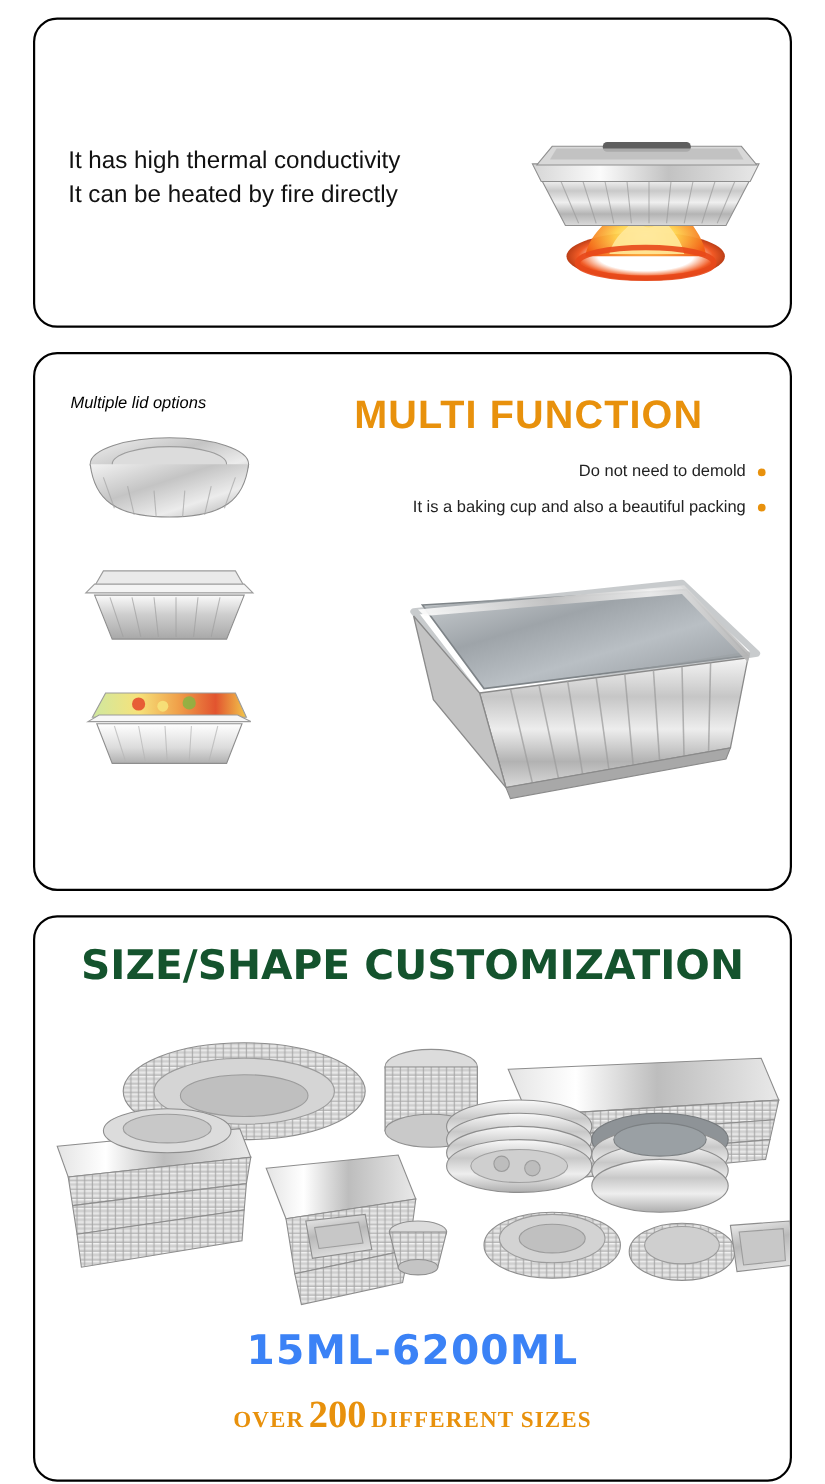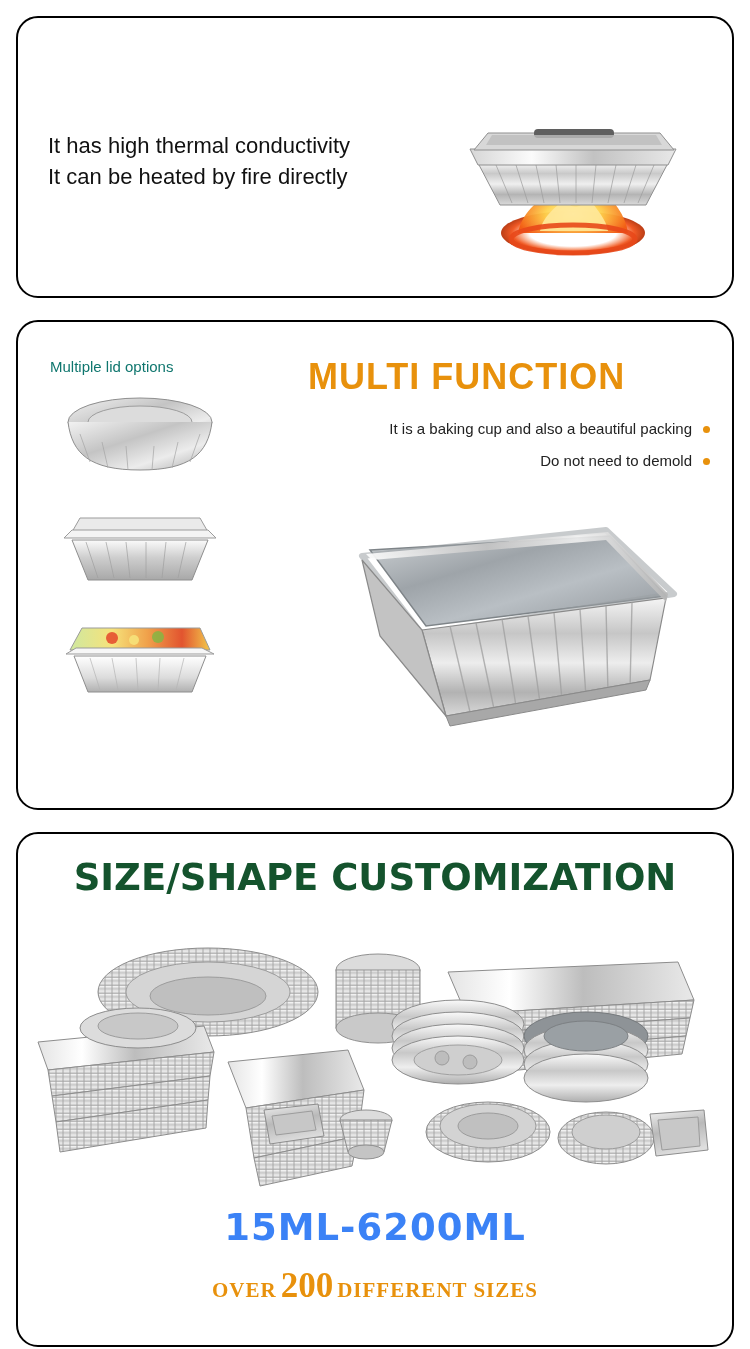--- a/index.html
+++ b/index.html
@@ -3,21 +3,21 @@
 <meta charset="utf-8">
 <style>
   * { box-sizing: border-box; margin: 0; padding: 0; }
   body {
     width: 750px;
     height: 1349px;
     background: #ffffff;
     font-family: "Liberation Sans", sans-serif;
     overflow: hidden;
   }
-  .page { width: 750px; height: 1349px; position: relative; padding: 10px 16px; }
+  .page { width: 750px; height: 1349px; position: relative; padding: 10px 30px; }
 
   .card {
     border: 2px solid #000;
     border-radius: 22px;
     background: #fff;
     position: relative;
     overflow: hidden;
   }
 
   
@@ -37,21 +37,22 @@
     width: 250px;
     height: 190px;
   }
 
   
   .panel2 { height: 490px; margin-top: 22px; }
   .lid-options-label {
     position: absolute;
     left: 32px; top: 36px;
     font-size: 15px;
-    color: #0f766e;
+    color: #000000;
+    font-style: italic;
   }
   .multi-title {
     position: absolute;
     left: 290px; top: 34px;
     font-size: 36px;
     font-weight: bold;
     letter-spacing: 1px;
     color: #e8910c;
     font-family: Liberation Sans, sans-serif;
   }
@@ -178,22 +179,22 @@
       </svg>
     </div>
   </div>
 
   <div class="card panel2">
 
     <div class="lid-options-label">Multiple lid options</div>
     <div class="multi-title">MULTI FUNCTION</div>
 
     <ul class="bullets">
+      <li>Do not need to demold</li>
       <li>It is a baking cup and also a beautiful packing</li>
-      <li>Do not need to demold</li>
     </ul>
 
     <div style="position:absolute;left:32px;top:68px;width:190px;">
 
       <div style="margin-bottom:18px;">
         <svg width="180" height="90" viewBox="0 0 180 90">
           <defs>
             <linearGradient id="r1" x1="0" y1="0" x2="1" y2="1">
               <stop offset="0%" stop-color="#f2f2f2"></stop>
                 <stop offset="40%" stop-color="#c4c4c4"></stop>

